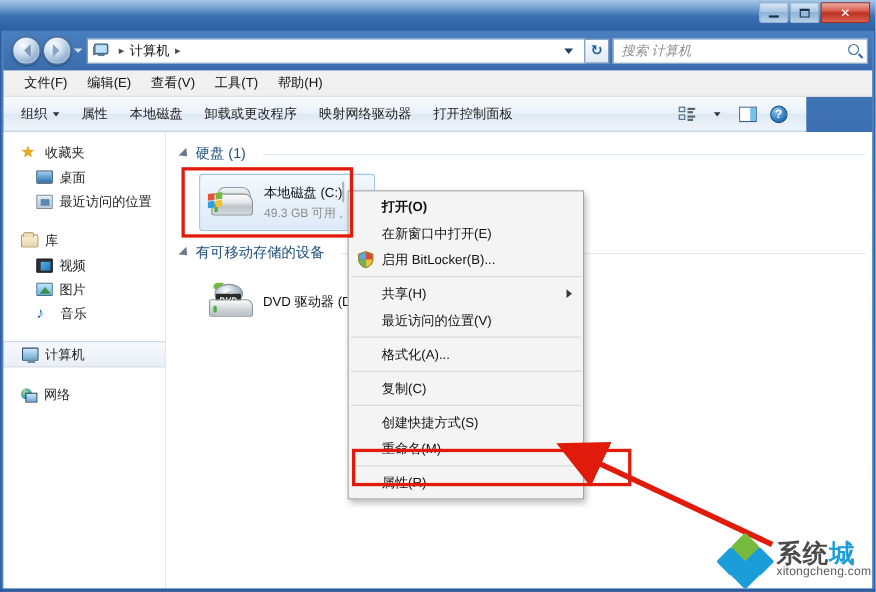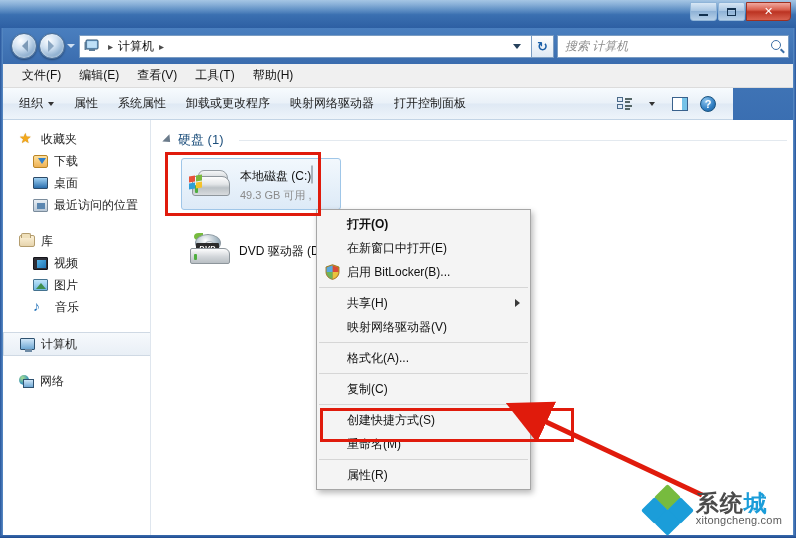--- a/index.html
+++ b/index.html
@@ -254,21 +254,20 @@
   .dvd-leaf {position:absolute;left:7px;top:1px;width:9px;height:7px;background:#77bb3e;border-radius:50% 0 50% 50%;}
 
   
   #ctxmenu {
     position:absolute; left:316px; top:173px; width:215px;
     background: #f4f4f4;
     border:1px solid #a6a6a6;
     box-shadow: 2px 3px 6px rgba(0,0,0,.28);
     padding: 2px 0;
     z-index: 30;
-    margin-top: 36px;
   }
   .ctx-item {
     height: 24px; display:flex; align-items:center;
     font-size:12px; color:#101010; padding-left: 30px; padding-right:10px;
     position:relative;
   }
   .ctx-item.bold { font-weight: bold; }
   .ctx-sep { height:1px; background:#d6d6d6; margin: 3px 2px 3px 2px; }
   .ctx-shield {
     position:absolute; left:8px; top:4px; width:15px;height:16px;
@@ -282,21 +281,21 @@
   
   .redbox {
     position:absolute; border: 3px solid #e01b0c; z-index: 40; pointer-events:none;
   }
   #redbox-drive { left:165px; top:152px; width:156px; height:64px; }
   #redbox-prop  { left:320px; top:408px; width:254px; height:34px; }
   #redarrow { position:absolute; left:480px; top:398px; z-index:41; pointer-events:none; }
 
   
   #watermark {
-    position:absolute; right: 14px; bottom: 8px; z-index: 45;
+    position:absolute; right: 4px; bottom: 8px; z-index: 45;
     display:flex; align-items:center; gap:6px;
   }
   .wm-logo { width:46px;height:42px;position:relative;flex:none; }
   .dmd { position:absolute; width:19px;height:19px; transform: rotate(45deg); border-radius:2px; }
   .dmd.top   { background:#77bb3e; left:14px; top:0px; }
   .dmd.left  { background:#1b9dd9; left:1px;  top:13px; }
   .dmd.right { background:#1b9dd9; left:27px; top:13px; }
   .dmd.bot   { background:#1b9dd9; left:14px; top:25px; }
   .wm-text { display:flex; flex-direction:column; line-height:1; }
   .wm-cn { font-size:23px; font-weight:bold; color:#4a4a4a; letter-spacing:1px; }
@@ -375,21 +374,21 @@
     <div class="menu-item">工具(T)</div>
     <div class="menu-item">帮助(H)</div>
   </div>
 
   <div id="toolbar">
     <div class="tb-item">
       <span>组织</span>
       <span class="tb-caret"></span>
     </div>
     <div class="tb-item">属性</div>
-    <div class="tb-item">系统属性</div>
+    <div class="tb-item">本地磁盘</div>
     <div class="tb-item">卸载或更改程序</div>
     <div class="tb-item">映射网络驱动器</div>
     <div class="tb-item">打开控制面板</div>
 
     <div class="tb-right">
       <div class="tb-icon">
         <span class="vw-icon">
           <i class="sq a"></i>
             <i class="sq b"></i>
           <i class="ln l1"></i>
@@ -413,24 +412,20 @@
     </div>
   </div>
 
   <div id="body">
 
     <div id="navpane">
 
       <div class="nav-row">
         <span class="nav-ico ico-star">★</span>
         <span>收藏夹</span>
-      </div>
-      <div class="nav-row child">
-        <span class="nav-ico ico-dl"></span>
-        <span>下载</span>
       </div>
       <div class="nav-row child">
         <span class="nav-ico ico-desk"></span>
         <span>桌面</span>
       </div>
       <div class="nav-row child">
         <span class="nav-ico ico-recent"></span>
         <span>最近访问的位置</span>
       </div>
 
@@ -490,20 +485,25 @@
           <span class="drive-meta">
             <span class="drive-name">本地磁盘 (C:)</span>
             <span class="drive-bar">
               <i class="drive-fill" id="fill-c" style="width: 62%;"></i>
             </span>
             <span class="drive-free">49.3 GB 可用 ,</span>
           </span>
         </div>
       </div>
 
+      <div class="group-head">
+        <span class="gh-caret"></span>
+        <span class="gh-text">有可移动存储的设备</span>
+        <span class="gh-rule"></span>
+      </div>
       <div class="group-body">
         <div class="drive-tile">
           <span class="dvd-icon">
             <i class="dvd-leaf"></i>
             <i class="dvd-disc"></i>
             <i class="dvd-tag">DVD</i>
             <i class="dvd-body"></i>
           </span>
           <span class="drive-meta">
             <span class="drive-name">DVD 驱动器 (D</span>
@@ -534,21 +534,21 @@
       <span>启用 BitLocker(B)...</span>
     </div>
 
     <div class="ctx-sep"></div>
 
     <div class="ctx-item">
       <span>共享(H)</span>
       <span class="ctx-arrow"></span>
     </div>
     <div class="ctx-item">
-      <span>映射网络驱动器(V)</span>
+      <span>最近访问的位置(V)</span>
     </div>
 
     <div class="ctx-sep"></div>
 
     <div class="ctx-item">
       <span>格式化(A)...</span>
     </div>
 
     <div class="ctx-sep"></div>
 

